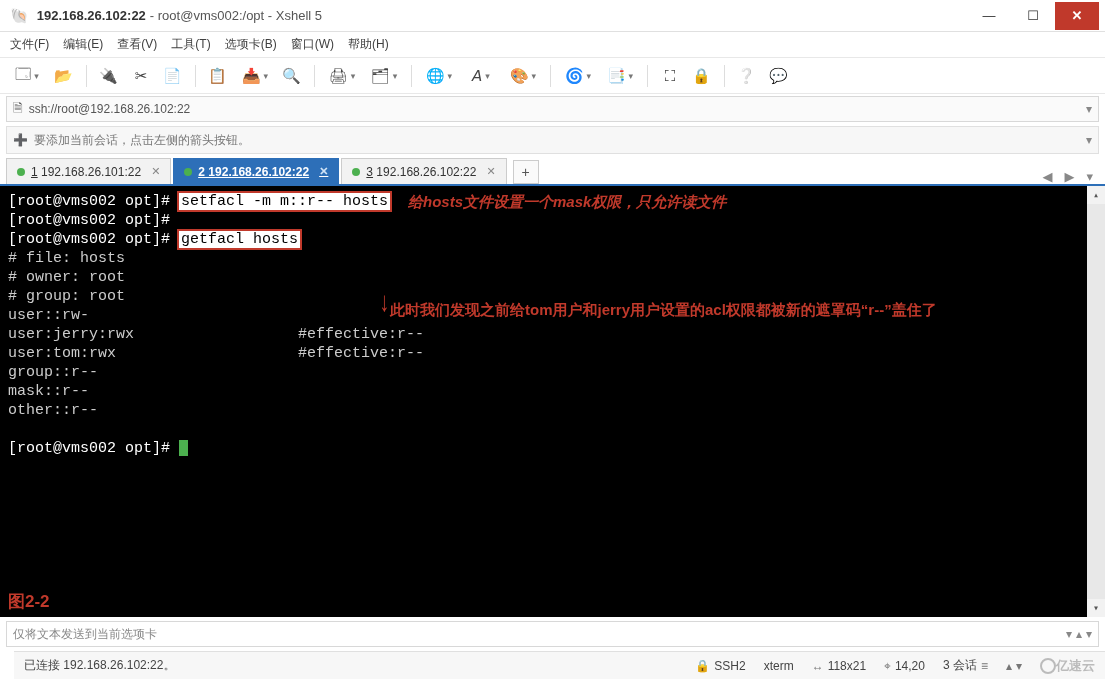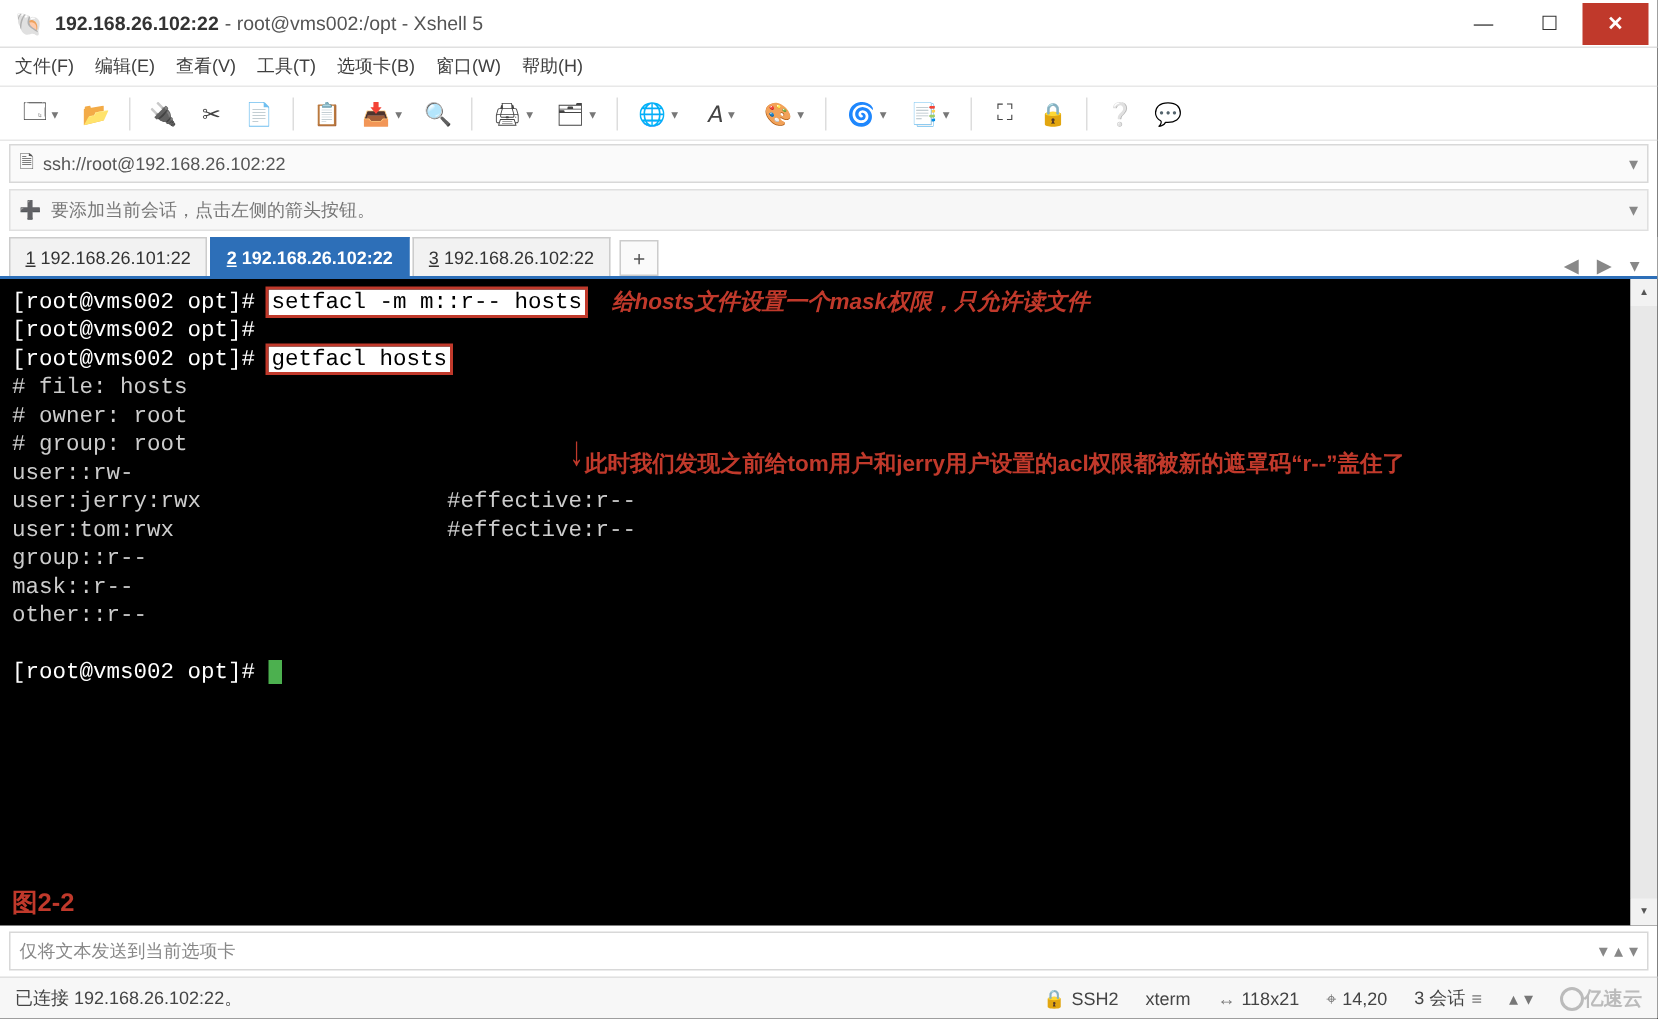--- a/index.html
+++ b/index.html
@@ -74,24 +74,23 @@
     height:28px; display:flex; align-items:flex-end;
     padding: 0 6px; gap:0; background:#fff;
     border-bottom:2px solid #2d6fb8;
   }
   .tab {
     height:26px; display:flex; align-items:center;
     padding:0 10px; gap:6px;
     background:#f2f2f2; border:1px solid #ccc; border-bottom:none;
     font-size:12px; color:#333;
     margin-right:2px;
-    flex-direction:column;
   }
   .tab .dot { width:8px; height:8px; border-radius:50%; background:#4cb04f;}
-  .tab.active { background:#2d6fb8; color:#fff; border-color:#2d6fb8; font-weight:bold;}
+  .tab.active { background:#2d6fb8; color:#fff; border-color:#2d6fb8; font-weight:bold;text-decoration:underline;}
   .tab .close { color:#888; font-size:11px; margin-left:4px;}
   .tab.active .close { color:#cfe2f5;}
   .tab u { text-decoration: underline; }
   .tabadd {
     width:26px; height:24px; display:flex; align-items:center; justify-content:center;
     border:1px solid #ccc; background:#fafafa; margin-left:4px; font-size:14px; color:#555;
   }
   .tabstrip .spacer2 { flex:1;}
   .tabnav { color:#888; font-size:13px; padding:0 6px;}
   
@@ -125,21 +124,21 @@
     height:26px; display:flex; align-items:center;
     border:1px solid #d8d8d8; margin:4px 6px; background:#fff;
     padding:0 6px; color:#888;
   }
   .inputrow .drop { margin-left:auto;}
   .inputrow .arr2 { color:#888; margin-left:4px;}
   
   .statusbar {
     height:28px; display:flex; align-items:center;
     padding:0 10px; gap:18px; background:#f7f7f7;
-    border-top:1px solid #e0e0e0; color:#444; font-size:12px;
+    border-top:1px solid #e0e0e0; color:#444; font-size:12px;margin-left:14px;
   }
   .statusbar .spacer { flex:1;}
   .statusbar .seg { display:flex; align-items:center; gap:4px;}
   .statusbar .ic { color:#777;}
   .watermark { color:#bbb; font-size:13px; font-weight:bold; display:flex; align-items:center; gap:0;}
   .watermark .wm-icon {
     width:16px; height:16px; border:2px solid #bbb; border-radius:50%;
   }
 </style>
 </head>

